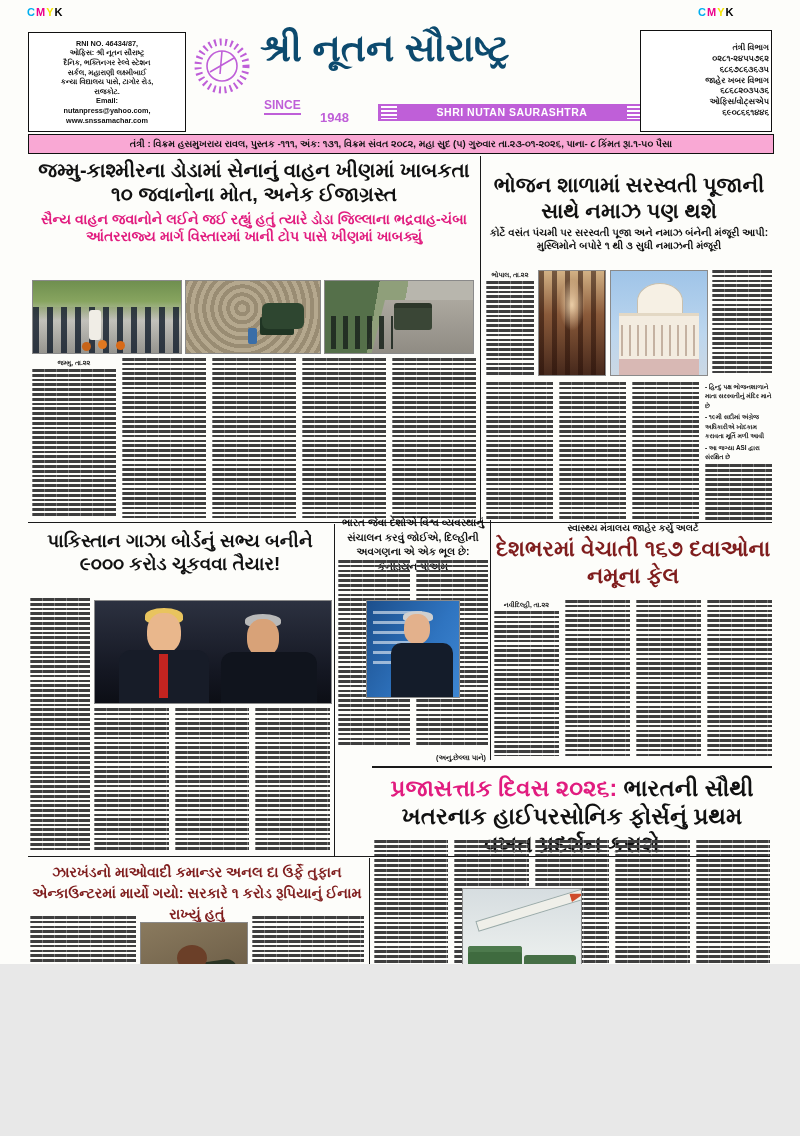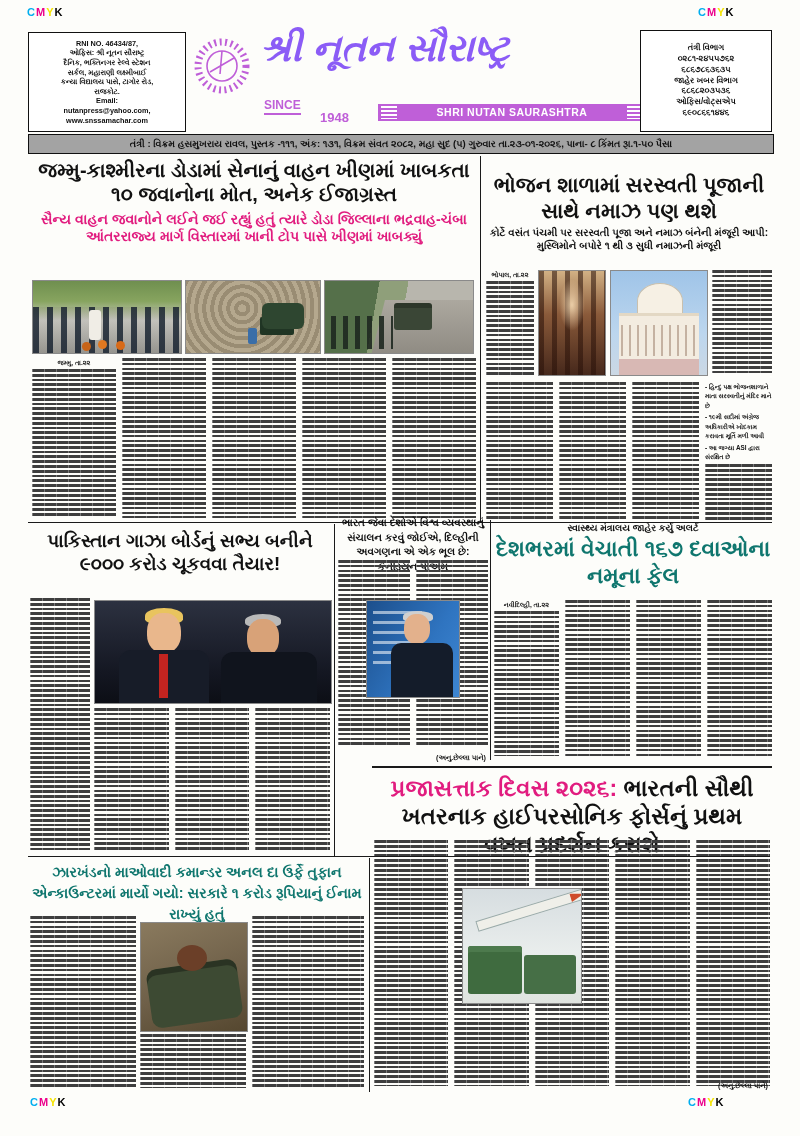--- a/index.html
+++ b/index.html
@@ -1,52 +1,52 @@
 <!DOCTYPE html>
 <html><head>
 <meta charset="utf-8">
 <style>
   html,body{margin:0;padding:0;background:#e8e8e8;}
-  .page{position:relative;width:800px;height:1136px;margin:0 auto;background:#fdfdfa;
+  .page{position:relative;width:800px;height:964px;margin:0 auto;background:#fdfdfa;
         font-family:"Liberation Sans","DejaVu Sans",sans-serif;color:#111;overflow:hidden;}
   
   .mark{position:absolute;font-weight:bold;font-size:11px;letter-spacing:1px;}
   .mark span{display:inline-block;}
   .mk-c{color:#00aeef;} .mk-m{color:#ec008c;} .mk-y{color:#f5e400;} .mk-k{color:#000;}
   
   .infobox{position:absolute;border:1.5px solid #111;background:#fff;text-align:center;
            font-weight:bold;display:flex;flex-direction:column;justify-content:center;padding:3px 2px;}
   .infobox div{line-height:1.32;}
   .ib-left{left:0;top:4px;width:152px;height:92px;font-size:7.3px;justify-content:center;}
-  .ib-right{right:0;top:2px;width:126px;height:94px;font-size:8.2px;}
+  .ib-right{right:0;top:2px;width:126px;height:94px;font-size:8.2px;align-items:flex-end;}
   .mast{position:absolute;left:160px;top:0;width:478px;height:102px;}
   .mast-title{position:absolute;left:72px;top:0px;width:400px;font-size:38px;font-weight:bold;
-              color:#8b5cf6;line-height:1.1;white-space:nowrap;font-style:italic;}
+              color:#0c4a6e;line-height:1.1;white-space:nowrap;}
   .since{position:absolute;left:76px;top:70px;color:#bf5fd8;font-weight:bold;font-size:12px;
          border-bottom:2px solid #bf5fd8;padding-bottom:1px;}
   .since-yr{position:absolute;left:132px;top:82px;color:#bf5fd8;font-weight:bold;font-size:13px;}
   .banner{position:absolute;left:190px;top:76px;width:268px;height:17px;background:#bf5fd8;
           color:#fff;font-weight:bold;font-size:10.5px;text-align:center;line-height:17px;letter-spacing:.5px;}
   .banner:before,.banner:after{content:"";position:absolute;top:2px;bottom:2px;width:16px;
           background:repeating-linear-gradient(to bottom,#fff 0 2px,transparent 2px 4px);}
   .banner:before{left:3px;} .banner:after{right:3px;}
   .emblem{position:absolute;left:2px;top:6px;}
   
   .datebar{position:absolute;left:28px;top:134px;width:744px;height:18px;border:1.5px solid #111;
-           background:#a3a3a3;font-weight:bold;font-size:9.6px;text-align:center;line-height:18px;}
+           background:#f9a8d4;font-weight:bold;font-size:9.6px;text-align:center;line-height:18px;}
   
   .vrule{position:absolute;width:0;border-left:1.3px solid #1a1a1a;}
   .hrule{position:absolute;height:0;border-top:1.3px solid #1a1a1a;}
   .hrule.heavy{border-top-width:2.2px;}
   
   .art{position:absolute;}
   .kicker{font-weight:bold;text-align:center;}
   .hl{font-weight:bold;text-align:center;line-height:1.22;}
   .magenta{color:#e11c7f;}
-  .red{color:#0f766e;}
+  .red{color:#7f1d1d;}
   .cols{display:flex;gap:6px;position:absolute;}
   .col{flex:1;display:flex;flex-direction:column;min-width:0;}
   .fill{flex:1;}
   .gk{background-image:
       repeating-linear-gradient(to right,rgba(255,255,255,.30) 0 1px,transparent 1px 12px),
       repeating-linear-gradient(to bottom,#3e3e3e 0 2.7px,transparent 2.7px 4.8px);}
   .dl{font-size:6.6px;font-weight:bold;text-align:center;line-height:10px;margin-bottom:1px;}
   .cont{font-weight:bold;font-size:7.2px;}
   .bullets{font-size:6.3px;line-height:1.5;font-weight:bold;}
   .bullets div{margin-bottom:2px;}

